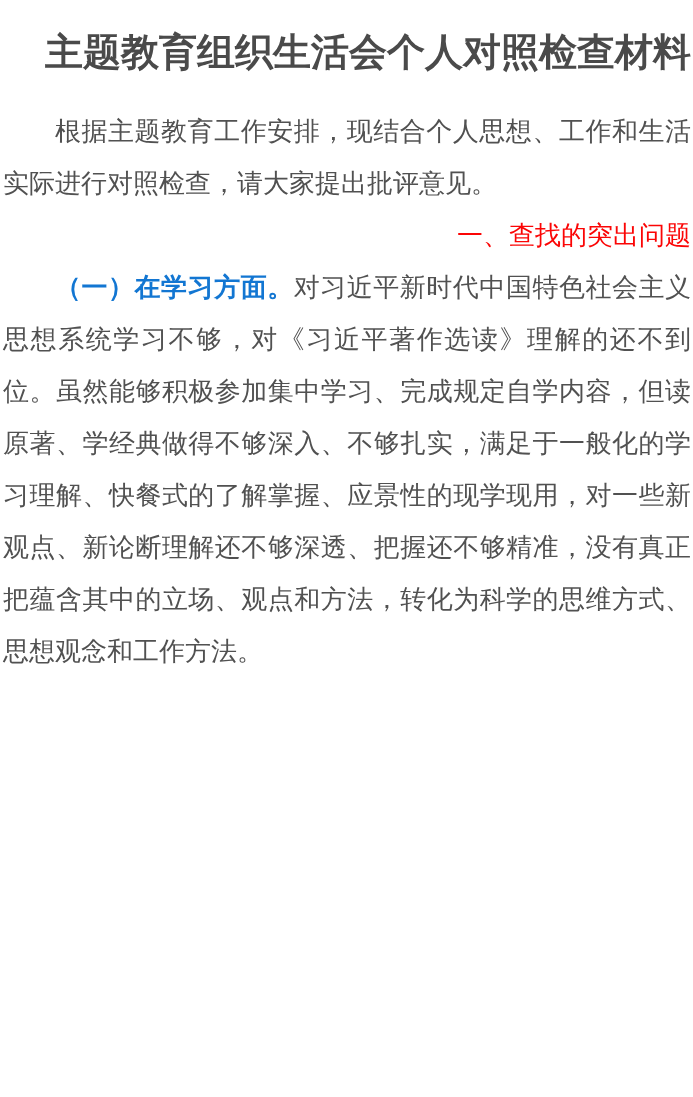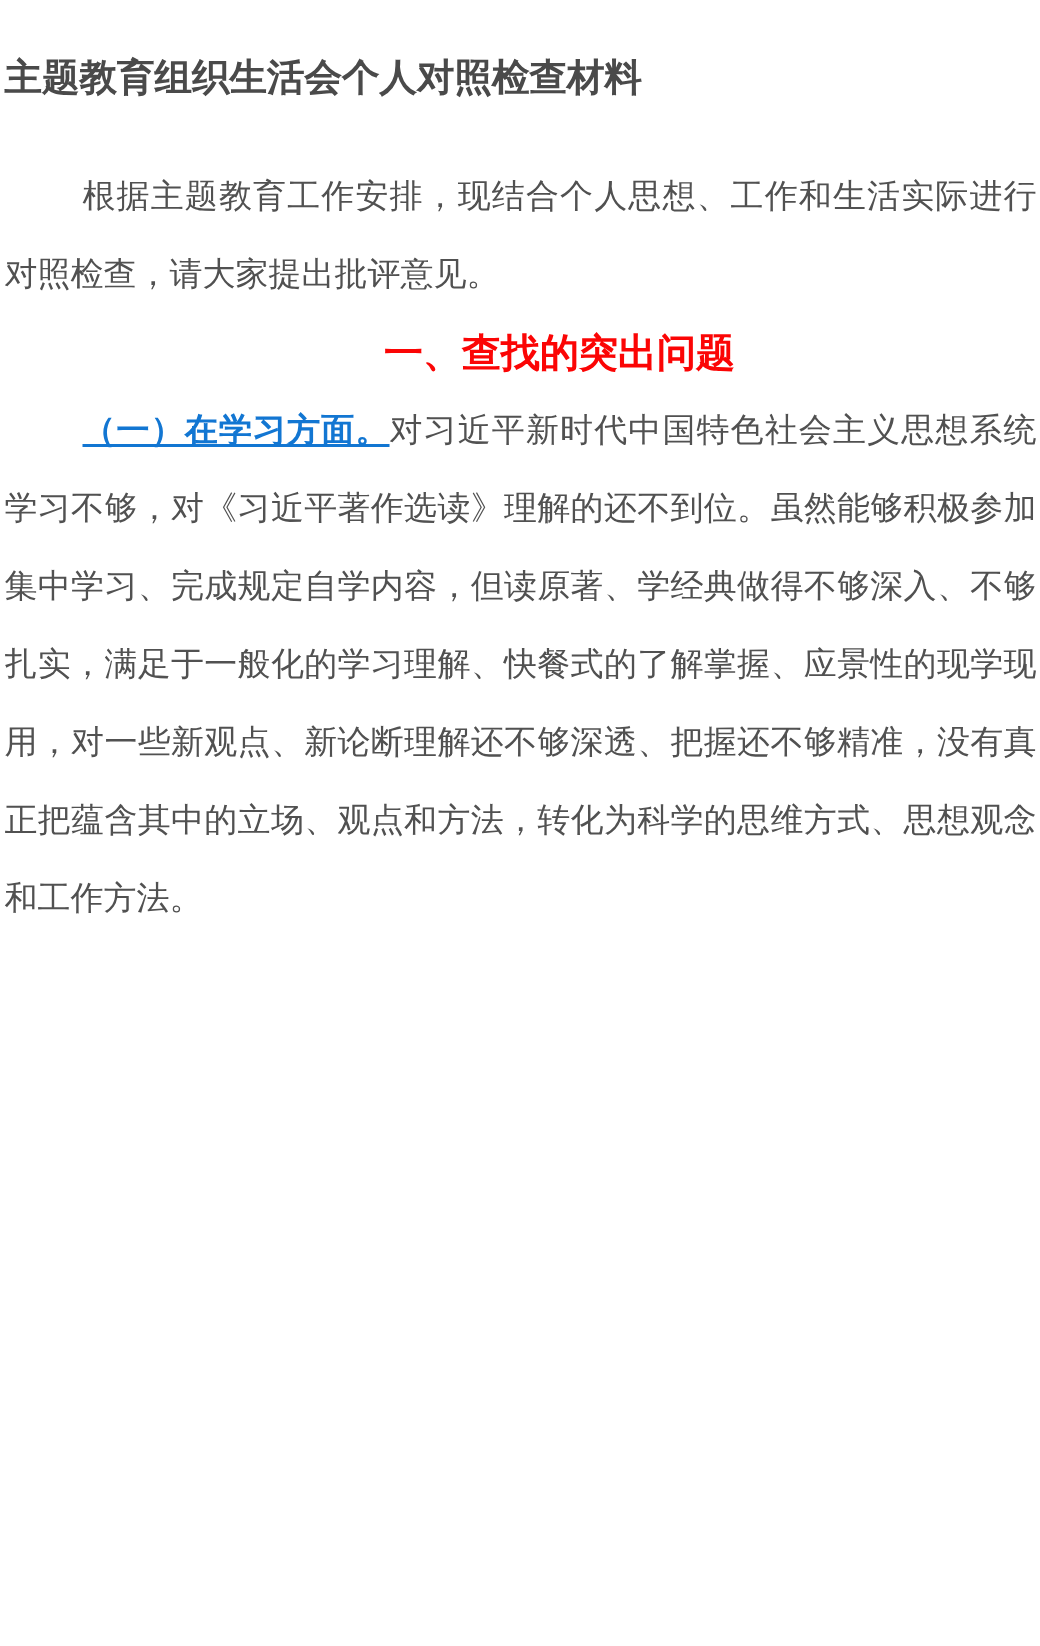--- a/index.html
+++ b/index.html
@@ -13,50 +13,49 @@
   }
   .doc {
     box-sizing: border-box;
     width: 693px;
     min-height: 1097px;
     padding: 27px 2px 44px 3px;
     background: #ffffff;
   }
   .doc-title {
     margin: 0 0 27px 0;
-    font-size: 25px;
+    font-size: 38px;
     line-height: 51px;
     font-weight: bold;
-    text-align: left;
+    text-align: right;
     color: #4a4a4a;
     letter-spacing: 0px;
   }
   .para {
     margin: 0;
-    font-size: 22px;
+    font-size: 26px;
     line-height: 52px;
     color: #515151;
     text-align: justify;
     text-justify: inter-ideograph;
     text-indent: 52px;
     word-break: break-all;
   }
   .heading-red {
     margin: 0;
     font-size: 26px;
     line-height: 52px;
-    font-weight: bold;
+    font-weight: normal;
     color: #fb0505;
     text-indent: 52px;
-    text-align: center;
+    text-align: right;
   }
   .lead-blue {
     color: #1276d2;
     font-weight: bold;
-    text-decoration: underline;
   }
 </style>
 </head>
 <body>
 
 <div class="doc">
 
   <h1 class="doc-title">主题教育组织生活会个人对照检查材料</h1>
 
   <p class="para">根据主题教育工作安排，现结合个人思想、工作和生活实际进行对照检查，请大家提出批评意见。</p>

